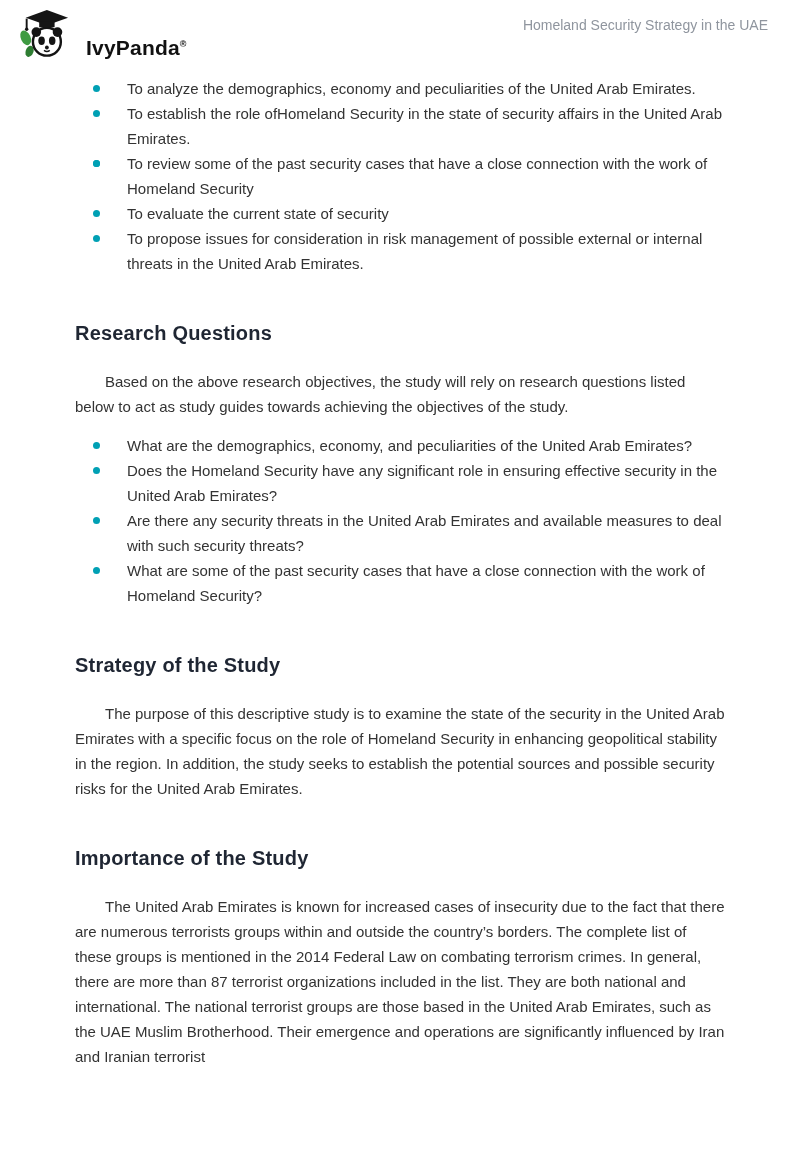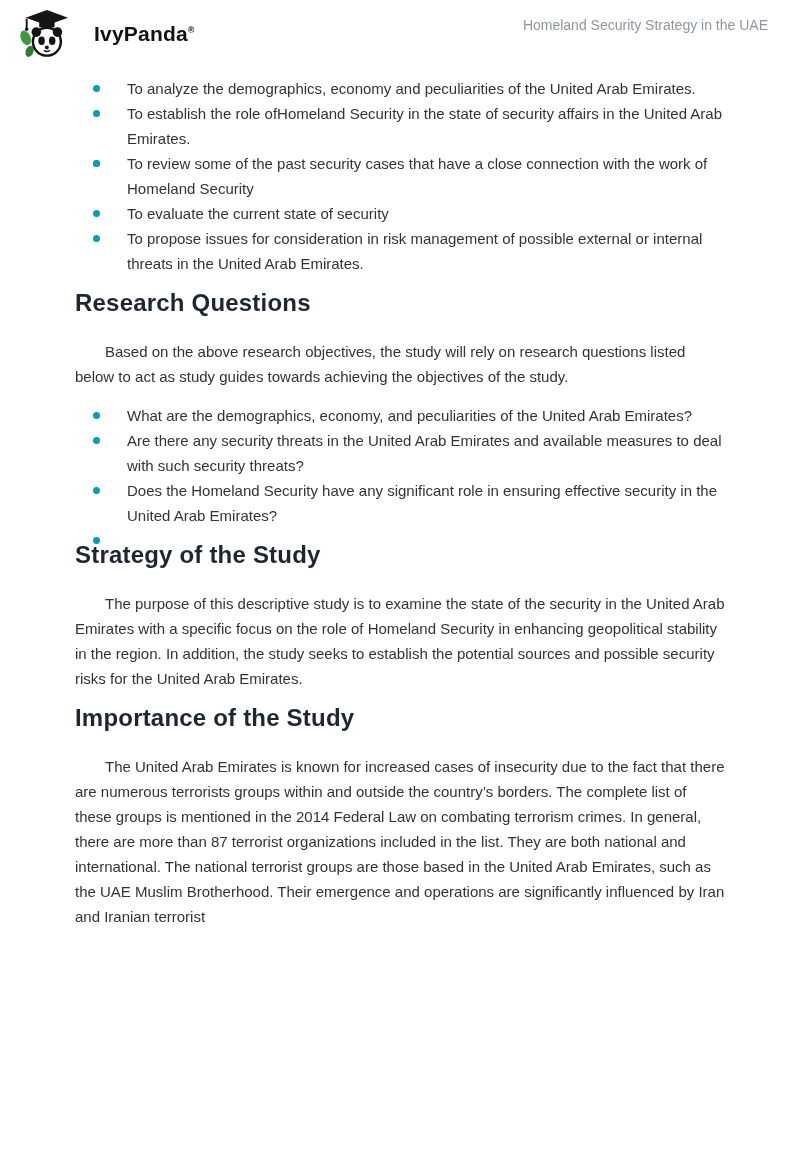--- a/index.html
+++ b/index.html
@@ -17,21 +17,21 @@
   }
 
   
   .header {
     display: flex;
     justify-content: space-between;
     align-items: flex-start;
     padding: 8px 32px 0 18px;
     min-height: 66px;
   }
-  .brand { display: flex; align-items: center; gap: 24px; }
+  .brand { display: flex; align-items: flex-end; gap: 16px; }
   .logo-icon { width: 52px; height: 52px; display: block; }
   .brand-name {
     font-size: 21px;
     font-weight: bold;
     color: var(--brand-text, #111111);
     letter-spacing: 0.2px;
   }
   .reg { font-size: 9px; vertical-align: super; font-weight: bold; }
   .doc-title {
     color: var(--muted-text, #8f959e);
@@ -51,25 +51,25 @@
   ul.bullets .dot {
     position: absolute;
     left: 18px;
     top: 9px;
     width: 7px;
     height: 7px;
     border-radius: 50%;
     background: var(--accent-bullet, #00a0b4);
   }
   h2 {
-    font-size: 24px;
+    font-size: 20px;
     line-height: 30px;
     font-weight: bold;
     color: var(--heading-text, #1f2633);
-    margin: 12px 0 21px 0;
+    margin: 42px 0 21px 0;
     letter-spacing: 0.2px;
   }
   p.para { text-indent: 30px; }
   ul.bullets.after-para { margin-top: 14px; }
 
   
   .footer {
     margin-top: auto;
     padding: 0 30px 13px 0;
     text-align: right;
@@ -116,23 +116,23 @@
       <li><span class="dot"></span><span>To review some of the past security cases that have a close connection with the work of Homeland Security</span></li>
       <li><span class="dot"></span><span>To evaluate the current state of security</span></li>
       <li><span class="dot"></span><span>To propose issues for consideration in risk management of possible external or internal threats in the United Arab Emirates.</span></li>
     </ul>
 
     <h2>Research Questions</h2>
     <p class="para">Based on the above research objectives, the study will rely on research questions listed below to act as study guides towards achieving the objectives of the study.</p>
 
     <ul class="bullets after-para">
       <li><span class="dot"></span><span>What are the demographics, economy, and peculiarities of the United Arab Emirates?</span></li>
+      <li><span class="dot"></span><span>Does the Homeland Security have any significant role in ensuring effective security in the United Arab Emirates?</span></li>
       <li><span class="dot"></span><span>Are there any security threats in the United Arab Emirates and available measures to deal with such security threats?</span></li>
-      <li><span class="dot"></span><span>Does the Homeland Security have any significant role in ensuring effective security in the United Arab Emirates?</span></li>
-      <li><span class="dot"></span></li>
+      <li><span class="dot"></span><span>What are some of the past security cases that have a close connection with the work of Homeland Security?</span></li>
     </ul>
 
     <h2>Strategy of the Study</h2>
     <p class="para">The purpose of this descriptive study is to examine the state of the security in the United Arab Emirates with a specific focus on the role of Homeland Security in enhancing geopolitical stability in the region. In addition, the study seeks to establish the potential sources and possible security risks for the United Arab Emirates.</p>
 
     <h2>Importance of the Study</h2>
     <p class="para">The United Arab Emirates is known for increased cases of insecurity due to the fact that there are numerous terrorists groups within and outside the country’s borders. The complete list of these groups is mentioned in the 2014 Federal Law on combating terrorism crimes. In general, there are more than 87 terrorist organizations included in the list. They are both national and international. The national terrorist groups are those based in the United Arab Emirates, such as the UAE Muslim Brotherhood. Their emergence and operations are significantly influenced by Iran and Iranian terrorist</p>
 
   </div>
 

